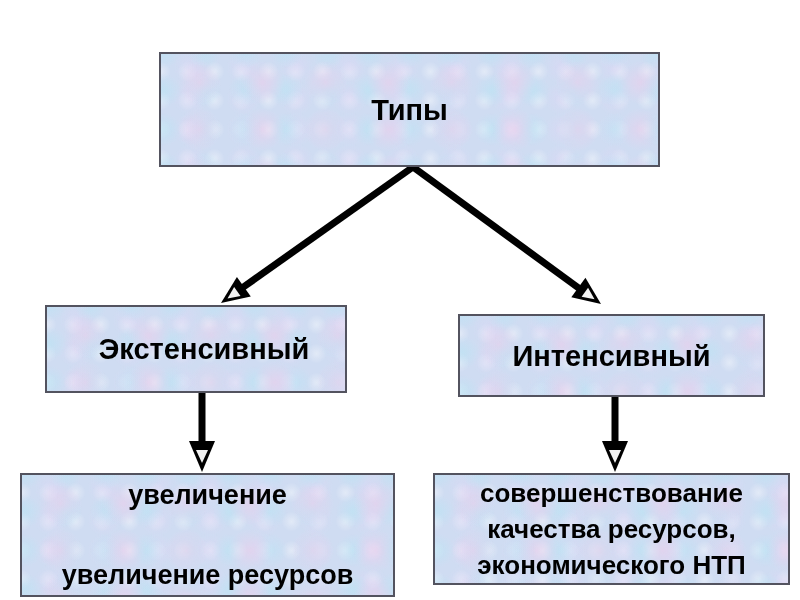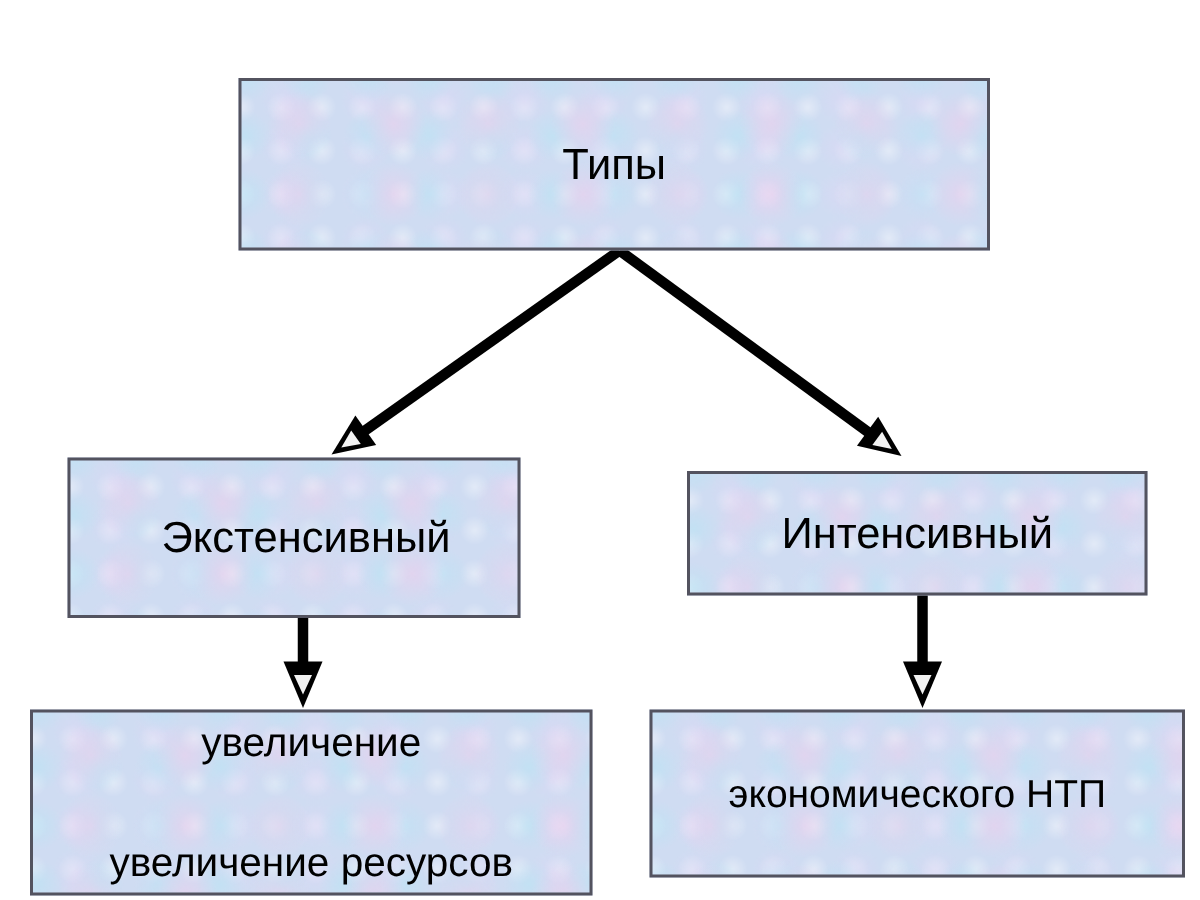--- a/index.html
+++ b/index.html
@@ -31,25 +31,25 @@
     border:2px solid var(--box-border);
     background-color:var(--box-fill);
     background-image:
       radial-gradient(circle, rgba(238,206,236,0.55) 0%, rgba(238,206,236,0) 55%),
       radial-gradient(circle, rgba(186,228,244,0.60) 0%, rgba(186,228,244,0) 60%),
       radial-gradient(circle, rgba(222,214,245,0.50) 0%, rgba(222,214,245,0) 55%),
       radial-gradient(circle, rgba(255,255,255,0.40) 0%, rgba(255,255,255,0) 50%);
     background-size:63px 47px, 41px 39px, 53px 31px, 27px 29px;
     background-position:7px 5px, 23px 17px, 3px 29px, 13px 3px;
     display:flex;flex-direction:column;align-items:center;justify-content:center;
-    font-weight:normal;color:var(--text);text-align:center;
+    font-weight:bold;color:var(--text);text-align:center;
   }
   .box .line{display:block;white-space:nowrap;}
   .box-root   {left:159px;top:52px; width:501px;height:115px;font-size:29px;line-height:38px;}
-  .box-left   {left:45px; top:305px;width:302px;height:107px; font-size:29px;line-height:34px;padding-left:16px;}
+  .box-left   {left:45px; top:305px;width:302px;height:88px; font-size:29px;line-height:34px;padding-left:16px;}
   .box-right  {left:458px;top:314px;width:307px;height:83px; font-size:29px;line-height:34px;}
   .box-left2  {left:20px; top:473px;width:375px;height:124px;font-size:27px;line-height:37px;gap:43px;}
   .box-right2 {left:433px;top:473px;width:357px;height:112px;font-size:26px;line-height:36px;}
 </style>
 </head>
 <body>
 
 <div class="canvas">
 
   <svg class="arrows" viewBox="0 0 800 600" xmlns="http://www.w3.org/2000/svg">
@@ -98,16 +98,18 @@
   <div class="box box-right">
     <span class="line">Интенсивный</span>
   </div>
 
   <div class="box box-left2">
     <span class="line">увеличение</span>
     <span class="line">увеличение ресурсов</span>
   </div>
 
   <div class="box box-right2">
+    <span class="line">совершенствование</span>
+    <span class="line">качества ресурсов,</span>
     <span class="line">экономического НТП</span>
   </div>
 
 </div>
 
 </body></html>

